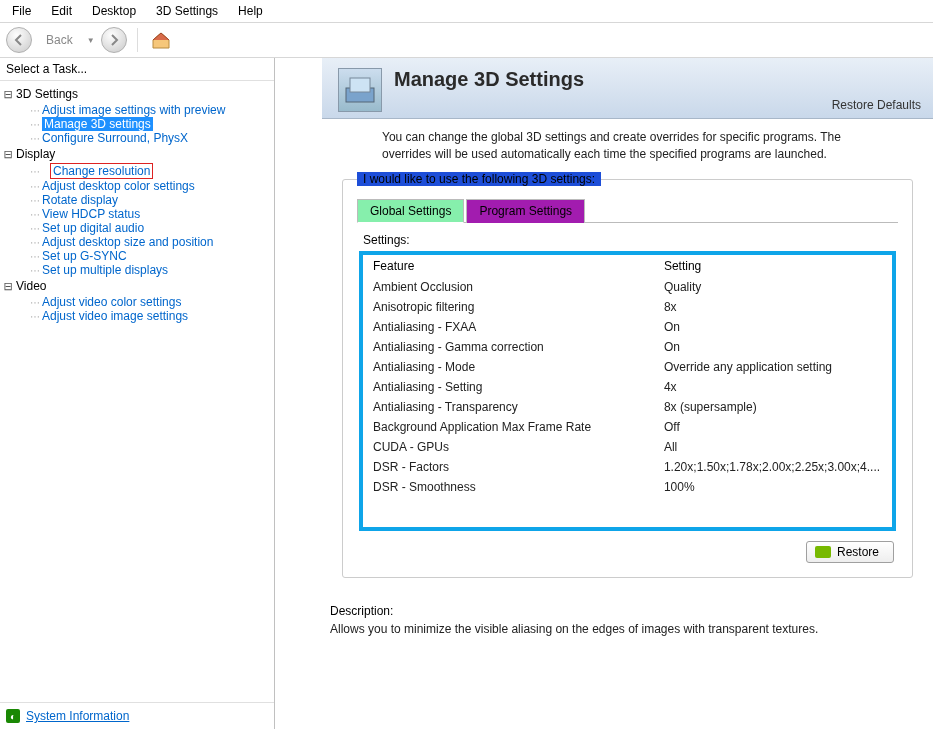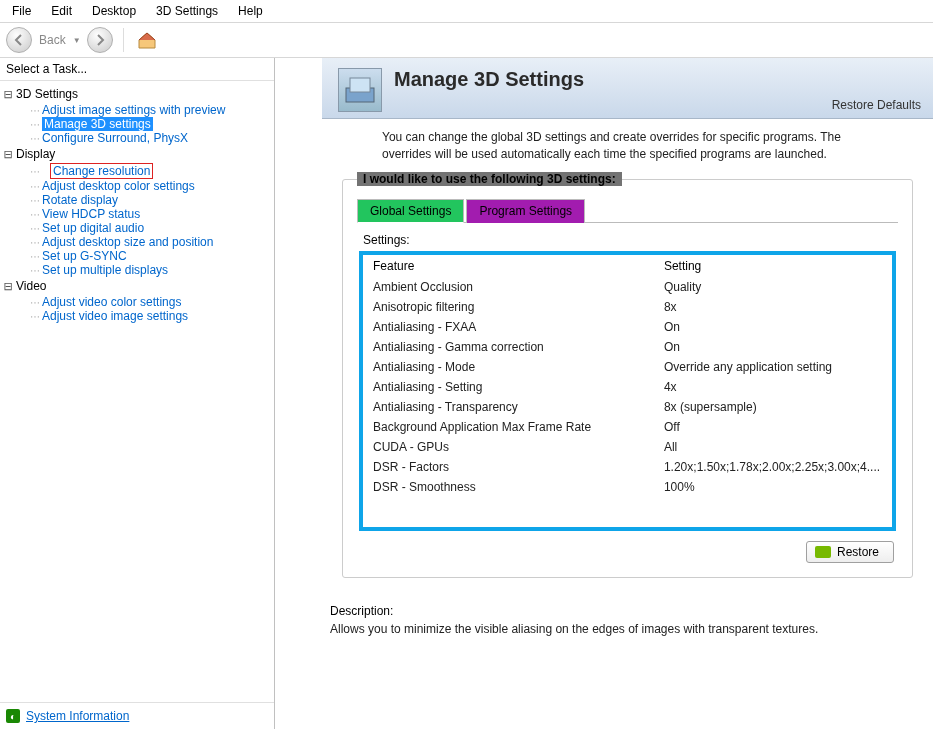--- a/index.html
+++ b/index.html
@@ -36,21 +36,21 @@
     }
     .nav-btn {
       width: 26px; height: 26px;
       border-radius: 50%;
       background: radial-gradient(circle at 40% 30%, #fefefe, #c9c9c9);
       border: 1px solid #b0b0b0;
       display: inline-flex; align-items: center; justify-content: center;
       color: #666;
     }
     .nav-btn svg { width: 12px; height: 12px; }
-    .back-wrap { display:flex; align-items:center; gap:7px; color:#888; }
+    .back-wrap { display:flex; align-items:center; gap:14px; color:#888; }
     .sep { width:1px; height:24px; background:#ddd; margin:0 4px; }
     .home-btn {
       width:26px; height:26px;
       display:inline-flex; align-items:center; justify-content:center;
     }
     
     .content {
       flex: 1;
       display: flex;
       min-height: 0;
@@ -143,44 +143,44 @@
       line-height:1.4;
     }
     .settings-group {
       margin: 10px 20px 0 20px;
       border:1px solid #ccc;
       padding: 10px 14px 14px 14px;
       position:relative;
       border-radius:3px;
     }
     .group-legend {
-      font-weight:bold;
+      font-weight:normal;
       position:relative;
       top:-18px;
-      background:#737373;
+      background:#1d4ed8;
       padding:0 6px;
       display:inline-block;
     }
     .tabs {
       display:flex;
       border-bottom:1px solid #bbb;
       margin-top:-6px;
     }
     .tab {
       padding:4px 12px;
       border:1px solid #bbb;
       border-bottom:none;
       background:#a21caf;
       margin-right:2px;
       cursor:pointer;
       position:relative;
       top:1px;
     }
     .tab.active {
-      background:#22c55e;
+      background:#86efac;
       border-bottom:1px solid #fff;
     }
     .settings-label {
       margin:10px 0 4px 6px;
     }
     .table-wrap {
       border:4px solid #0ea5e9;
       height:280px;
       overflow:hidden;
       position:relative;

